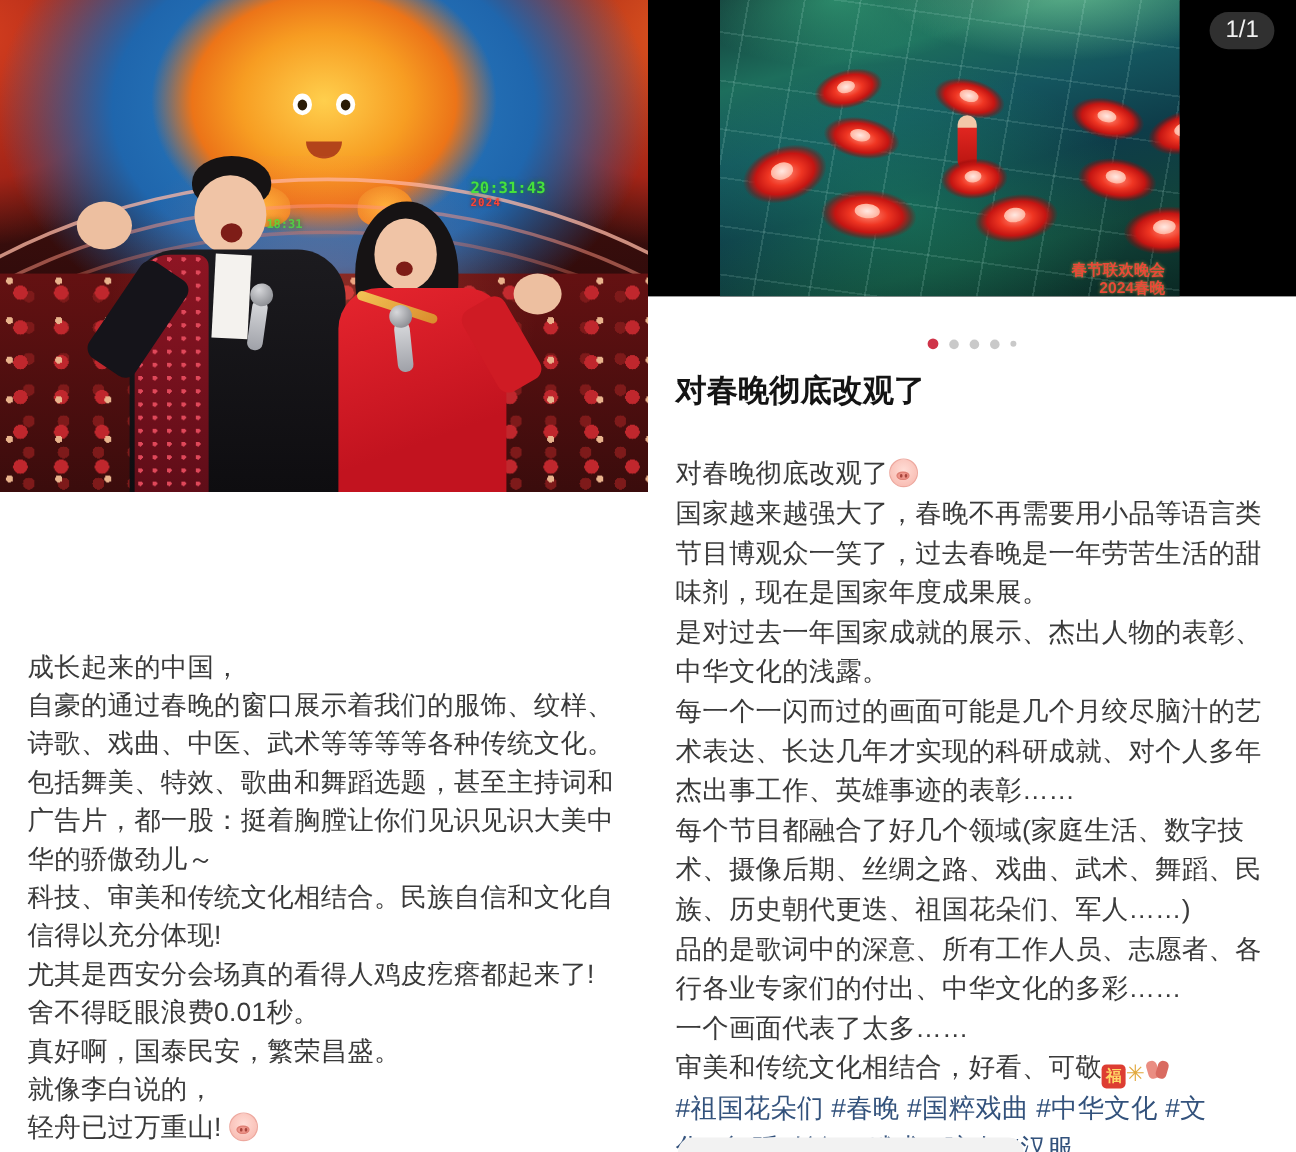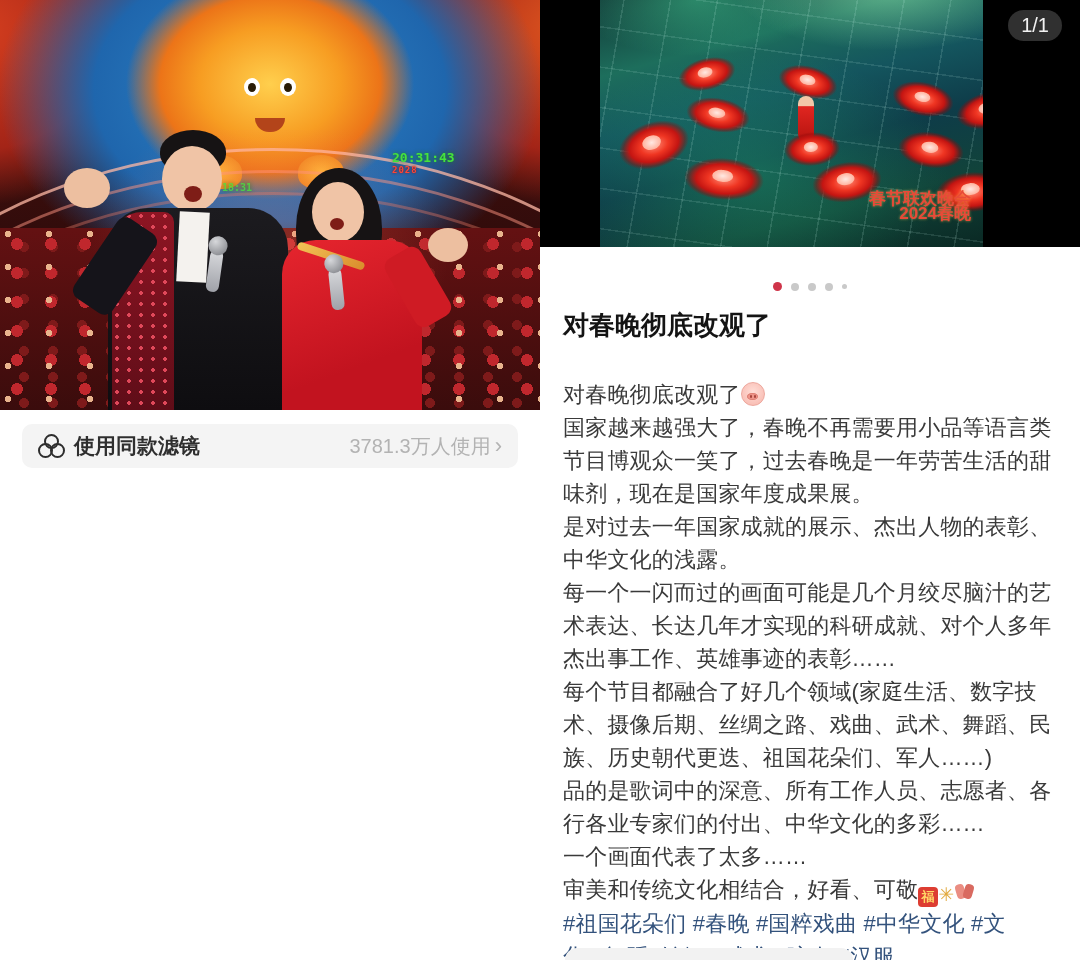--- a/index.html
+++ b/index.html
@@ -85,22 +85,22 @@
   .grid{position:absolute;inset:-20px;
     background:
       repeating-linear-gradient(100deg, rgba(200,245,235,.14) 0 1.5px, transparent 1.5px 46px),
       repeating-linear-gradient(8deg, rgba(200,245,235,.12) 0 1.5px, transparent 1.5px 40px);}
   .dancer{position:absolute;border-radius:50%;
     background:radial-gradient(closest-side,#ff8a74 0%,#ef3522 40%,#c41512 70%,rgba(150,10,10,.45) 88%,transparent 100%);}
   .dancer::after{content:"";position:absolute;left:35%;top:28%;width:26%;height:30%;border-radius:50%;
     background:radial-gradient(#ffe9e2,#ffb39f 70%,transparent);}
   .dancer-stand{position:absolute;width:16px;height:46px;border-radius:8px;
     background:linear-gradient(#f2c7a8 0%,#f2c7a8 22%,#e02620 23%,#b5130f 100%);}
-  .watermark{position:absolute;right:12px;bottom:26px;text-align:right;color:#e84a38;font-weight:bold;
-             font-size:17px;line-height:15px;text-shadow:0 0 3px rgba(255,200,80,.6);}
+  .watermark{position:absolute;right:12px;bottom:0;text-align:right;color:#e84a38;font-weight:bold;
+             font-size:13px;line-height:15px;text-shadow:0 0 3px rgba(255,200,80,.6);}
   .page-badge{position:absolute;right:18px;top:10px;background:rgba(62,62,62,.78);color:#f2f2f2;
               font-size:20px;padding:4px 13px;border-radius:18px;}
 
   
   .dots{position:absolute;left:0;right:0;top:282px;display:flex;justify-content:center;align-items:center;gap:9px;}
   .dot{width:8px;height:8px;border-radius:50%;background:#c9c9c9;}
   .dot.active{background:#cf3449;width:9px;height:9px;}
   .dot.small{width:5px;height:5px;}
   #col-right .post-title{top:308px;}
 
@@ -142,21 +142,21 @@
     <div class="ring r2"></div>
     <div class="ring r3"></div>
     <div class="audience"></div>
     <div class="glow"></div>
 
     <div class="led" style="left:222px;top:182px;font-size:10px;opacity:.8;">
       <span>18:31</span>
     </div>
     <div class="led" style="left:392px;top:150px;font-size:13px;">
       <span>20:31:43</span>
-      <span class="sub">2028</span>
+      <span class="sub">2024</span>
     </div>
 
     <div class="host">
       <div class="hair" style="left:160px;top:130px;width:66px;height:44px;"></div>
       <div class="head" style="left:162px;top:146px;width:60px;height:66px;"></div>
       <div class="mouth" style="left:184px;top:186px;width:18px;height:16px;"></div>
       <div class="suit" style="left:108px;top:208px;width:180px;height:202px;"></div>
       <div class="shirt" style="left:178px;top:212px;width:30px;height:70px;transform:rotate(3deg);"></div>
       <div class="lapel-red" style="left:112px;top:212px;width:62px;height:198px;"></div>
       <div class="sleeve" style="left:92px;top:218px;width:46px;height:96px;background:#15141a;transform:rotate(34deg);"></div>
@@ -169,32 +169,35 @@
       <div class="head" style="left:312px;top:182px;width:52px;height:60px;"></div>
       <div class="mouth" style="left:330px;top:218px;width:14px;height:12px;"></div>
       <div class="dress" style="left:282px;top:240px;width:140px;height:170px;"></div>
       <div class="trim" style="left:296px;top:252px;width:70px;height:8px;transform:rotate(18deg);"></div>
       <div class="sleeve" style="left:398px;top:248px;width:40px;height:78px;background:#cf1b24;transform:rotate(-30deg);"></div>
       <div class="arm-skin" style="left:428px;top:228px;width:40px;height:34px;"></div>
       <div class="mic" style="left:330px;top:268px;transform:rotate(-6deg);"></div>
     </div>
   </div>
 
-  <div class="filter-bar">
-    <span class="filter-icon">
-        <i></i>
-        <i></i>
-        <i></i>
-      </span>
-    <span class="filter-label">使用同款滤镜</span>
-    <span class="filter-usage">3781.3万人使用</span>
-    <span class="filter-chevron">›</span>
-  </div>
-
-
+
+
+  <div class="left-body body-text"><span>成长起来的中国，
+自豪的通过春晚的窗口展示着我们的服饰、纹样、
+诗歌、戏曲、中医、武术等等等等各种传统文化。
+包括舞美、特效、歌曲和舞蹈选题，甚至主持词和
+广告片，都一股：挺着胸膛让你们见识见识大美中
+华的骄傲劲儿～
+科技、审美和传统文化相结合。民族自信和文化自
+信得以充分体现!
+尤其是西安分会场真的看得人鸡皮疙瘩都起来了!
+舍不得眨眼浪费0.01秒。
+真好啊，国泰民安，繁荣昌盛。
+就像李白说的，</span>
+<span>轻舟已过万重山! </span><span class="emj emoji-pig"></span></div>
 </div>
 
 <div class="col" id="col-right">
 
   <div class="photo-right">
     <div class="stage">
       <div class="grid"></div>
       <div class="dancer" style="left:78px;top:58px;width:58px;height:32px;transform:rotate(-14deg);"></div>
       <div class="dancer" style="left:86px;top:98px;width:64px;height:34px;transform:rotate(10deg);"></div>
       <div class="dancer" style="left:18px;top:122px;width:72px;height:46px;transform:rotate(-18deg);"></div>

